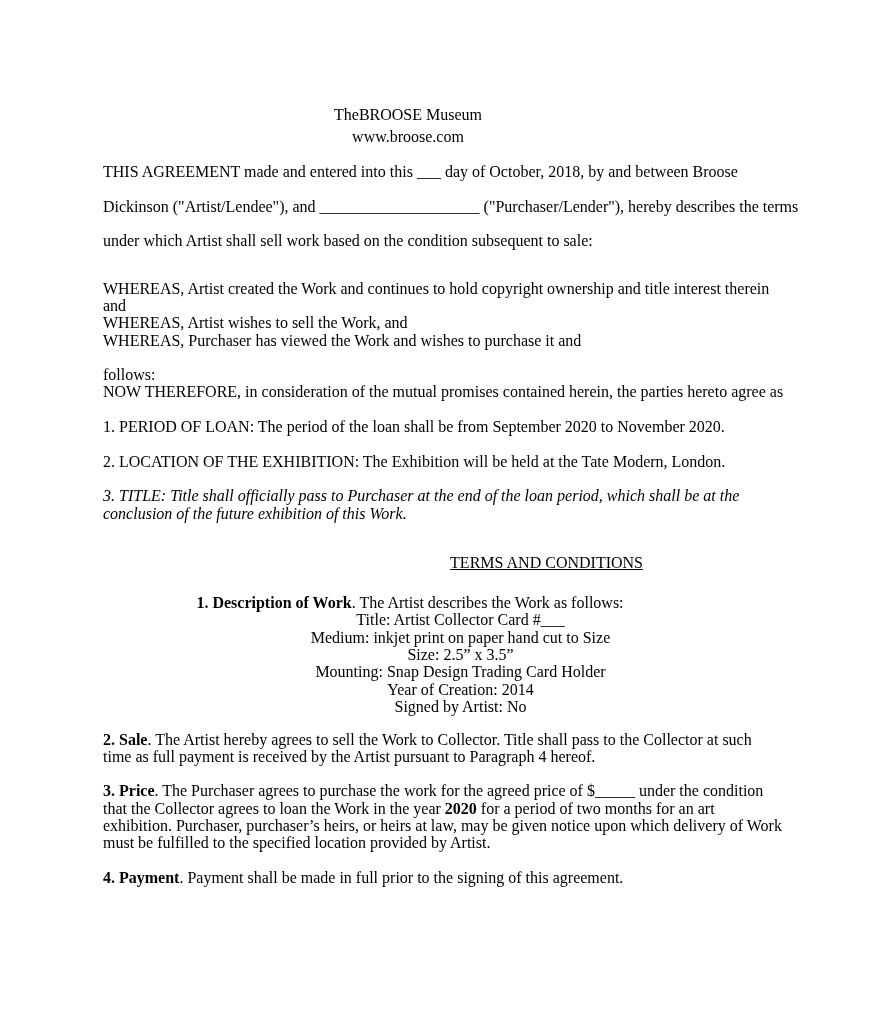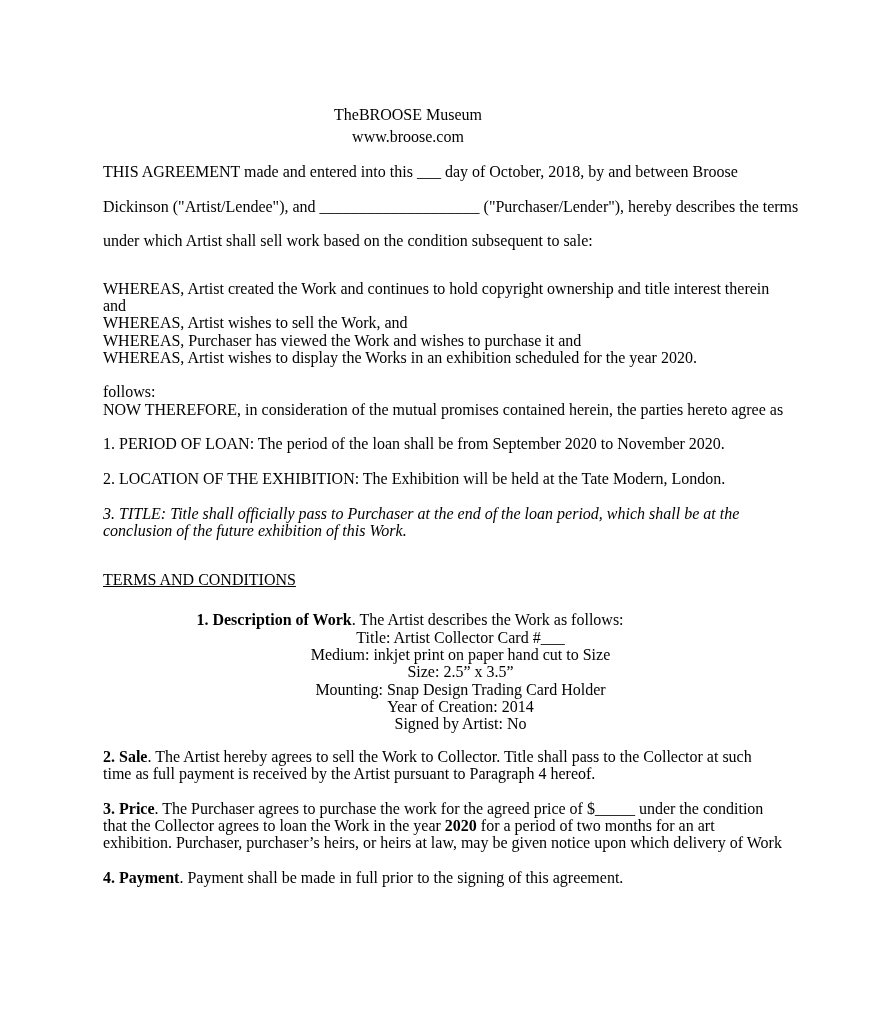--- a/index.html
+++ b/index.html
@@ -22,21 +22,21 @@
   .line { white-space: nowrap; }
   .title-block { text-align: center; line-height: 22px; }
   .intro { line-height: 34.6px; margin-top: 7px; }
   .whereas { margin-top: 21px; }
   .now-therefore { margin-top: 17px; }
   .clause-period { margin-top: 17.5px; }
   .clause-location { margin-top: 17.3px; }
   .clause-title { margin-top: 17.3px; font-style: italic; }
   .terms-heading {
     margin-top: 32.3px;
-    text-align: left;
+    text-align: right;
     padding-right: 70px; 
   }
   .terms-heading .underlined { text-decoration: underline; }
   .description { margin-top: 22.7px; text-align: center; }
   .description .lead { padding-left: 4px; }
   .description .details { padding-left: 105px; }
   .sale { margin-top: 15.7px; }
   .price { margin-top: 17px; }
   .payment { margin-top: 17.3px; }
   b { font-weight: bold; }
@@ -55,21 +55,20 @@
     <div class="line">THIS AGREEMENT made and entered into this ___ day of October, 2018, by and between Broose</div>
     <div class="line">Dickinson ("Artist/Lendee"), and ____________________ ("Purchaser/Lender"), hereby describes the terms</div>
     <div class="line">under which Artist shall sell work based on the condition subsequent to sale:</div>
   </div>
 
   <div class="whereas">
     <div class="line">WHEREAS, Artist created the Work and continues to hold copyright ownership and title interest therein</div>
     <div class="line">and</div>
     <div class="line">WHEREAS, Artist wishes to sell the Work, and</div>
     <div class="line">WHEREAS, Purchaser has viewed the Work and wishes to purchase it and</div>
-    <div class="line">WHEREAS, Artist wishes to display the Works in an exhibition scheduled for the year 2020.</div>
   </div>
 
   <div class="now-therefore">
     <div class="line">follows:</div>
     <div class="line">NOW THEREFORE, in consideration of the mutual promises contained herein, the parties hereto agree as</div>
   </div>
 
   <div class="clause-period line">1. PERIOD OF LOAN: The period of the loan shall be from September 2020 to November 2020.</div>
 
   <div class="clause-location line">2. LOCATION OF THE EXHIBITION: The Exhibition will be held at the Tate Modern, London.</div>
@@ -97,17 +96,18 @@
 
   <div class="sale">
     <div class="line"><b>2. Sale</b><span>. The Artist hereby agrees to sell the Work to Collector. Title shall pass to the Collector at such</span></div>
     <div class="line">time as full payment is received by the Artist pursuant to Paragraph 4 hereof.</div>
   </div>
 
   <div class="price">
     <div class="line"><b>3. Price</b><span>. The Purchaser agrees to purchase the work for the agreed price of $_____ under the condition</span></div>
     <div class="line"><span>that the Collector agrees to loan the Work in the year </span><b>2020</b><span> for a period of two months for an art</span></div>
     <div class="line">exhibition. Purchaser, purchaser’s heirs, or heirs at law, may be given notice upon which delivery of Work</div>
+    <div class="line">must be fulfilled to the specified location provided by Artist.</div>
   </div>
 
   <div class="payment line"><b>4. Payment</b><span>. Payment shall be made in full prior to the signing of this agreement.</span></div>
 
 </div>
 
 </body></html>

